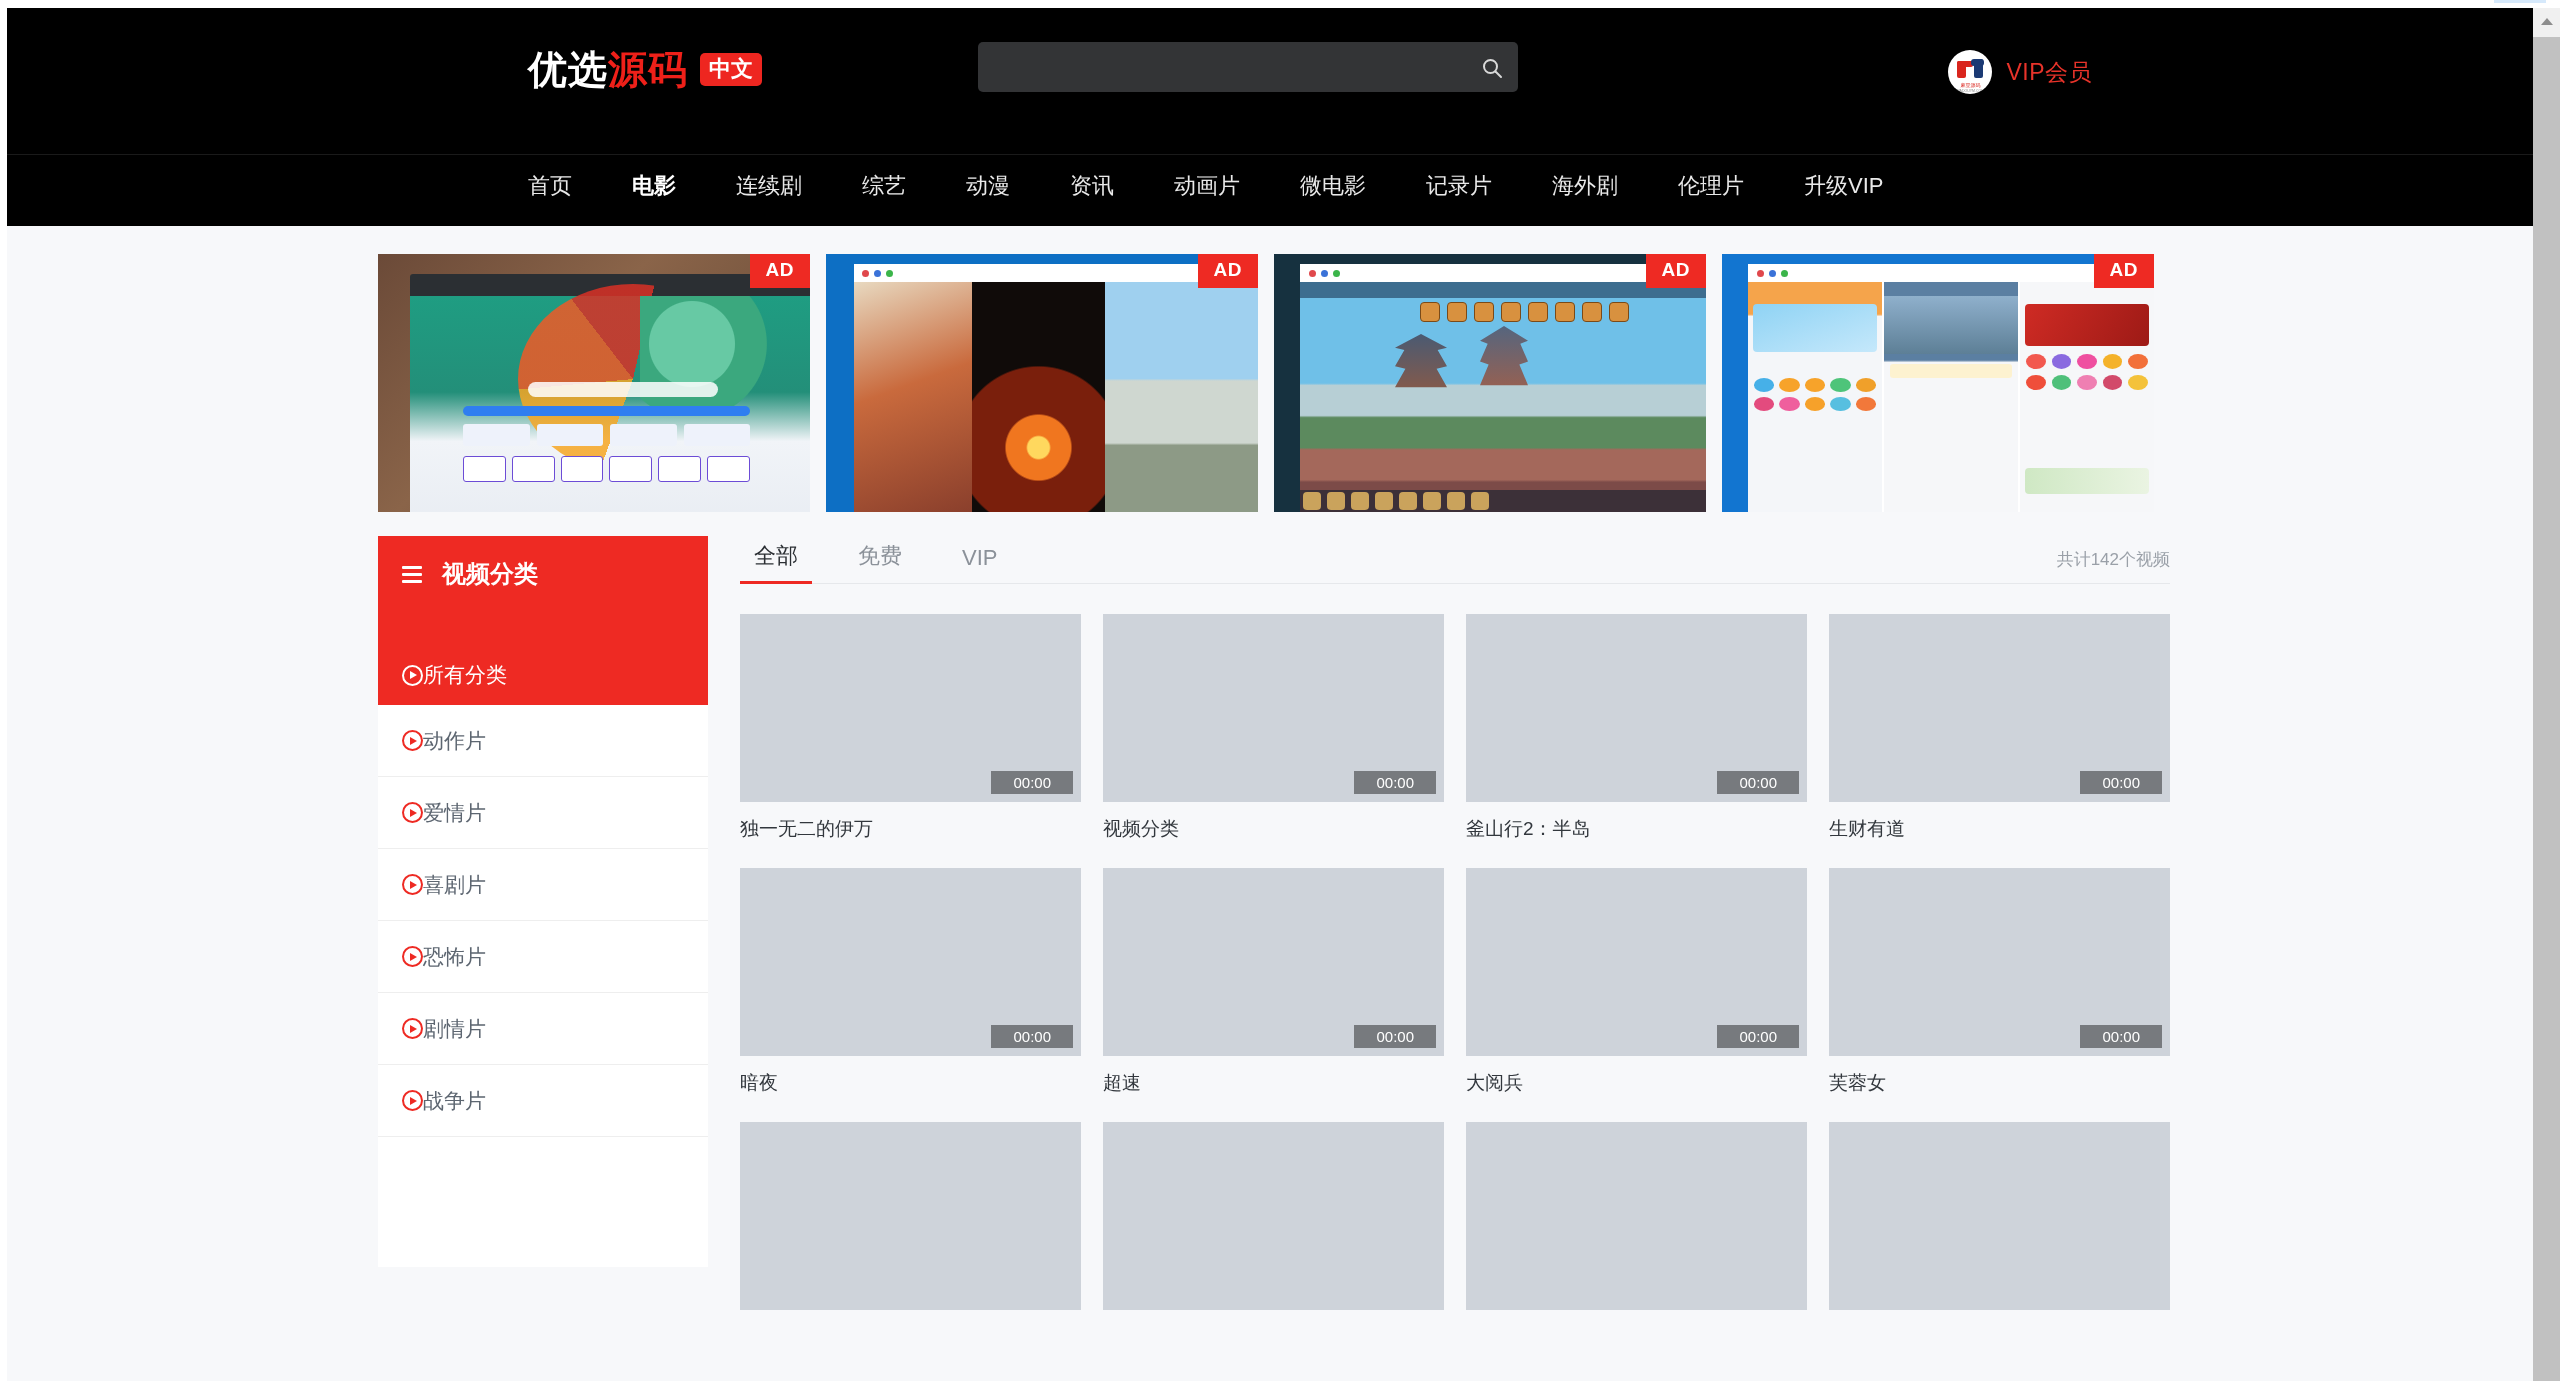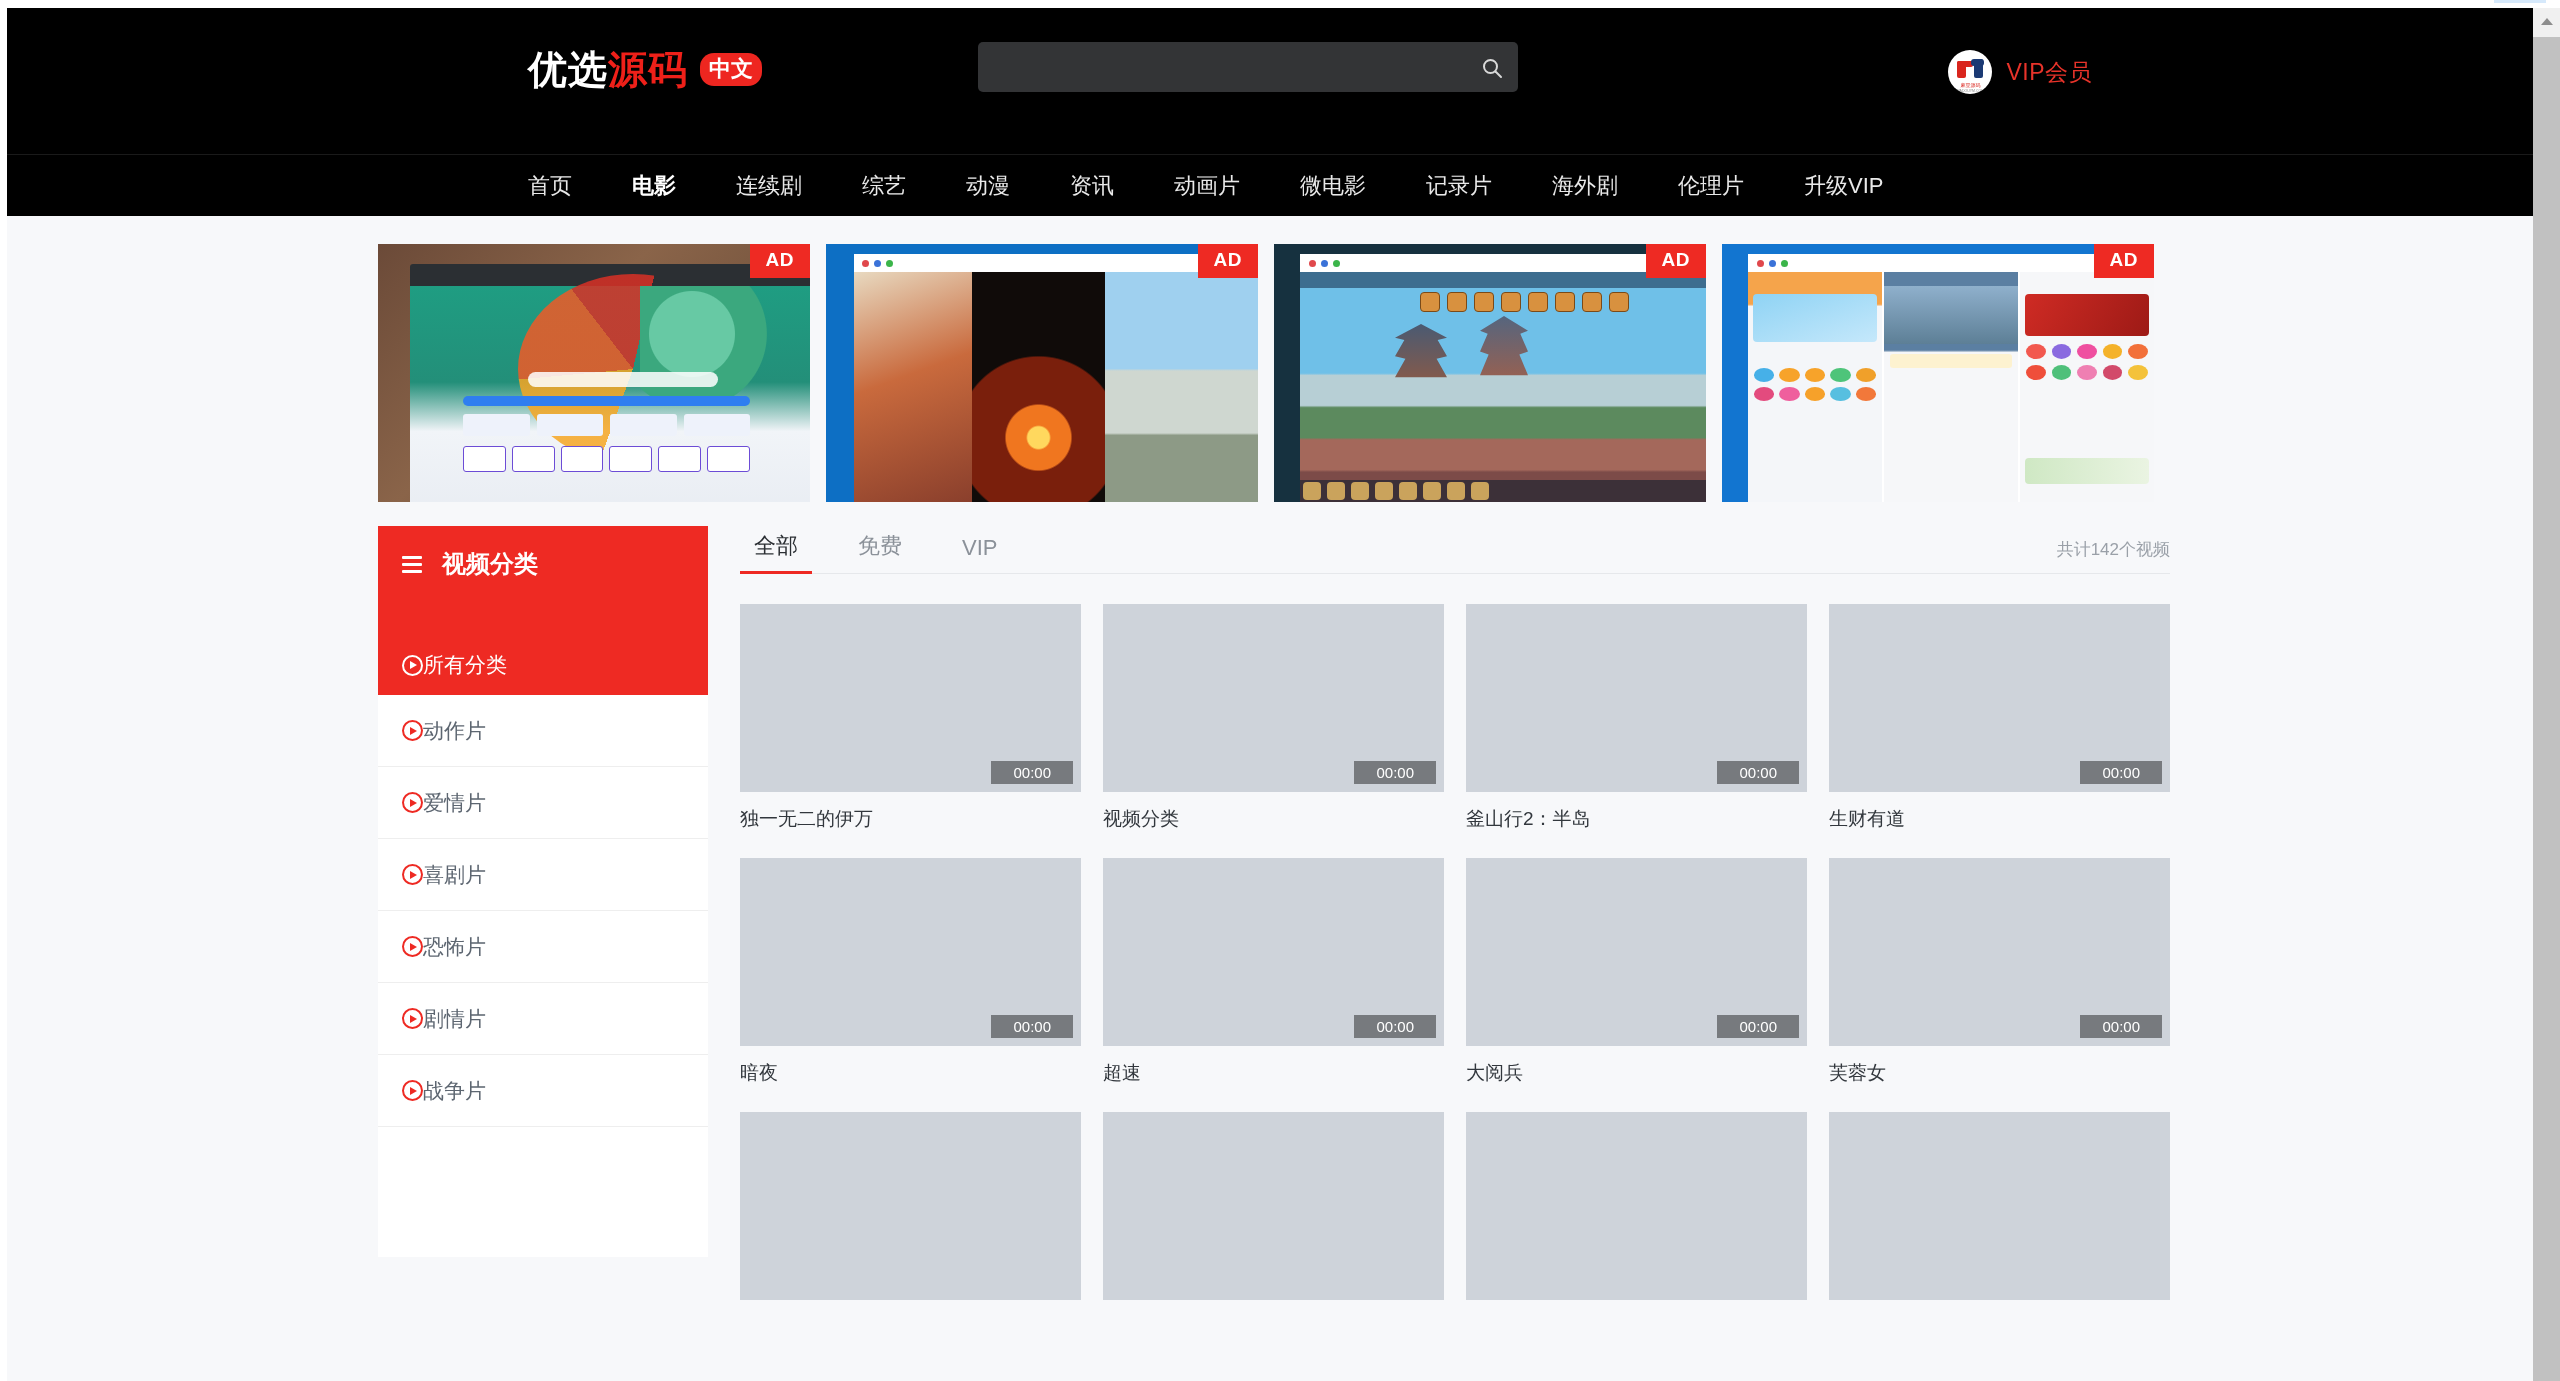--- a/index.html
+++ b/index.html
@@ -76,21 +76,21 @@
     position: absolute; left: 158px; top: 42px;
     display: flex; align-items: center; gap: 12px;
     cursor: pointer;
   }
   .logo-text { font-size: 39px; font-weight: 700; letter-spacing: 1px; line-height: 1; }
   .logo-white { color: #ffffff; }
   .logo-red { color: #ef2019; }
   .logo-badge {
     background: #ee2620; color: #ffffff;
     font-size: 22px; font-weight: 700;
-    padding: 5px 9px 6px; border-radius: 14px;
+    padding: 5px 9px 6px; border-radius: 5px;
     line-height: 1;
   }
   .searchbox {
     position: absolute; left: 608px; top: 34px;
     width: 540px; height: 50px;
     background: #333436; border-radius: 5px;
   }
   .searchbox input {
     width: 480px; height: 50px;
     background: transparent; border: 0; outline: none;
@@ -136,21 +136,21 @@
     text-align: center; font-size: 5px; color: #d9251d; line-height: 1;
   }
   .avatar .av-sub2 {
     position: absolute; bottom: 1px; left: 0; width: 44px;
     text-align: center; font-size: 3.5px; color: #888; line-height: 1;
   }
   .vip-label { color: #e8332a; font-size: 23px; letter-spacing: .5px; }
 
   
   .site-nav {
-    width: 100%; height: 62px;
+    width: 100%; height: 72px;
     background: #000000;
     border-top: 1px solid #1a1a1a;
   }
   .nav-inner {
     width: 1800px; margin: 0 auto; height: 62px;
     display: flex; align-items: center;
     padding-left: 158px;
   }
   .nav-item {
     color: #e9e9e9; font-size: 22px;

